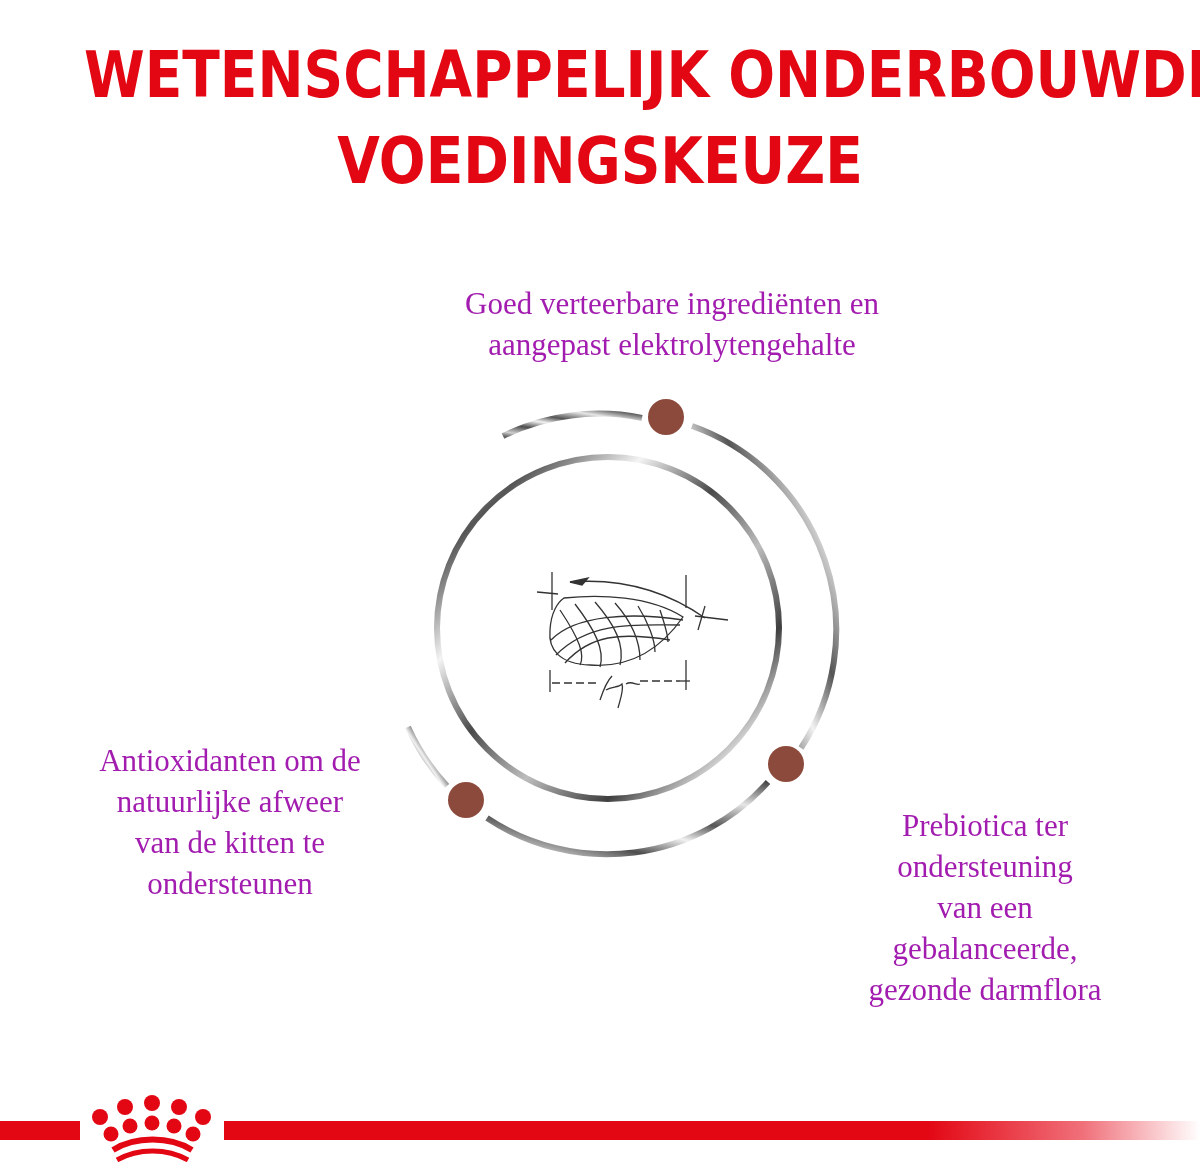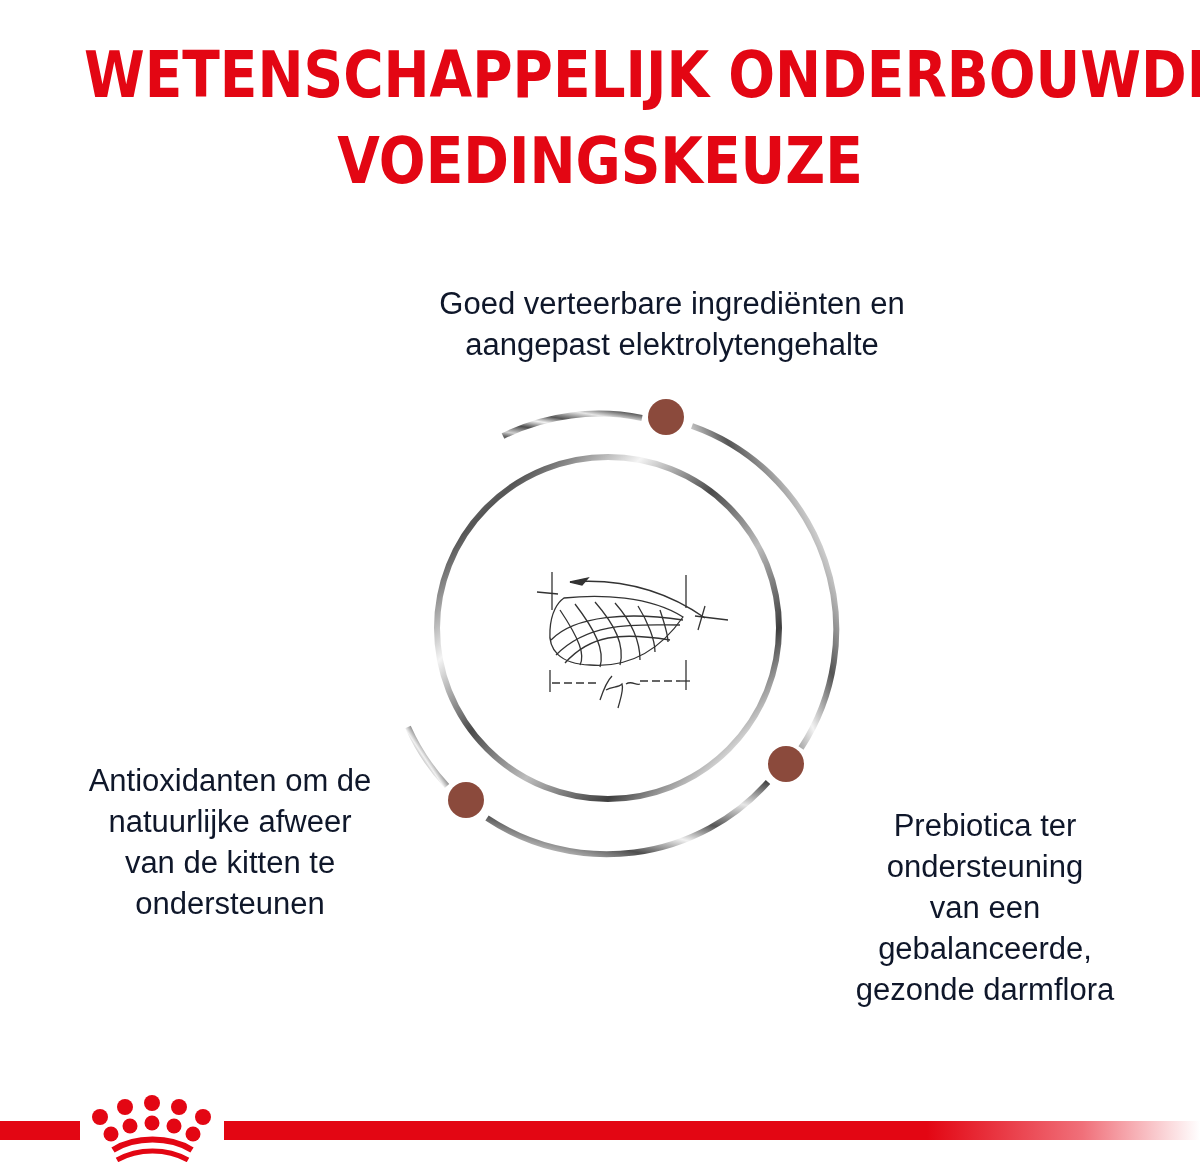--- a/index.html
+++ b/index.html
@@ -7,26 +7,26 @@
          font-family: "DejaVu Sans", "Liberation Sans", sans-serif; }
   .title {
     position: absolute; left: 0; top: 0; width: 1200px; text-align: center;
     color: #e30613; font-family: "DejaVu Sans", "Liberation Sans", sans-serif;
     font-weight: 700; font-size: 64px; line-height: 72px; letter-spacing: 0px;
     transform: scaleX(0.86); transform-origin: center top;
   }
   .title .l1 { display: block; position: absolute; top: -4px; left: 0; width: 1200px; white-space: nowrap; }
   .title .l2 { display: block; position: absolute; top: 82px; left: 0; width: 1200px; white-space: nowrap; }
   .benefit {
-    position: absolute; text-align: center; color: #0f172a;
-    font-family: Liberation Sans, sans-serif;
+    position: absolute; text-align: center; color: #a21caf;
+    font-family: Liberation Serif, serif;
     font-size: 31px; line-height: 41px; white-space: pre-line;
   }
   #benefit-top { left: 372px; top: 283px; width: 600px; }
-  #benefit-left { left: 40px; top: 760px; width: 380px; }
+  #benefit-left { left: 40px; top: 740px; width: 380px; }
   #benefit-right { left: 800px; top: 805px; width: 370px; }
   .diagram { position: absolute; left: 0; top: 0; width: 1200px; height: 1162px; }
   .footer { position: absolute; left: 0; top: 1080px; width: 1200px; height: 82px; }
 </style>
 </head>
 <body>
 
 <h1 class="title">
   <span class="l1">WETENSCHAPPELIJK ONDERBOUWDE</span>
   <span class="l2">VOEDINGSKEUZE</span>

